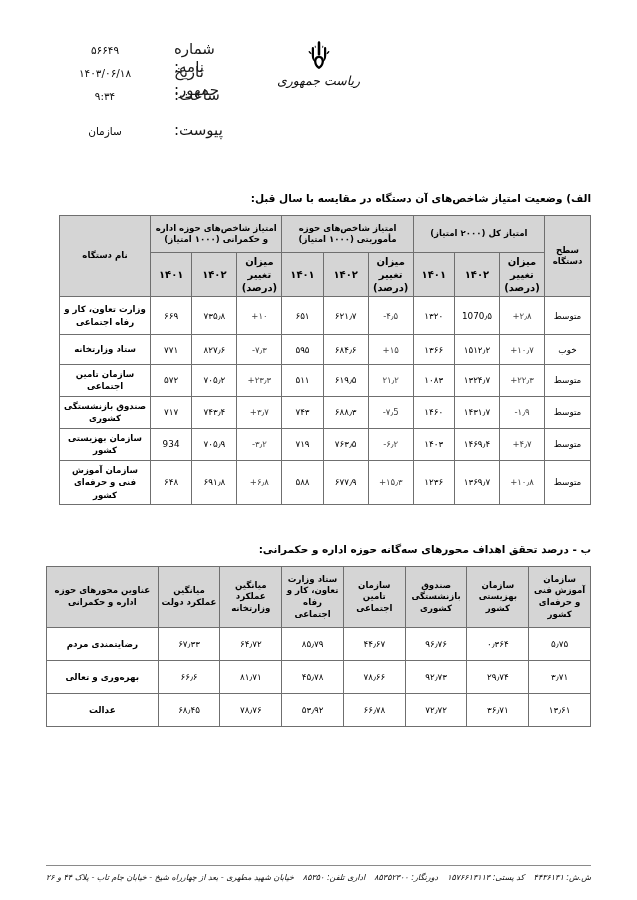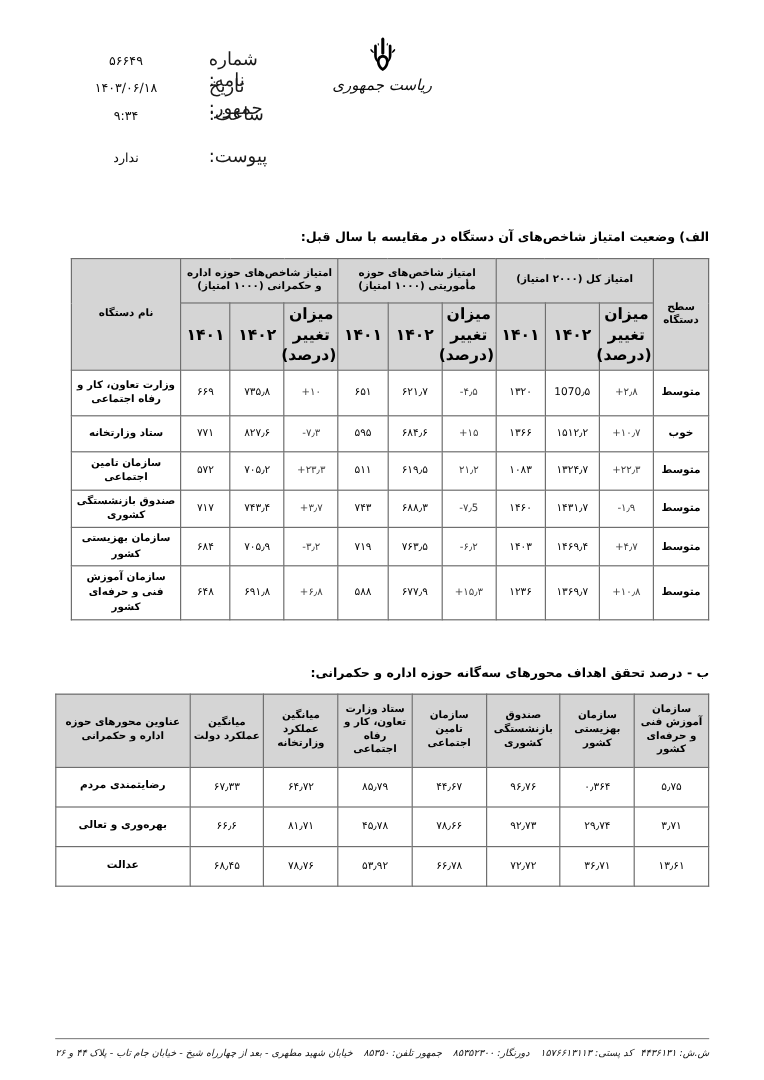--- a/index.html
+++ b/index.html
@@ -33,21 +33,21 @@
     font-style: italic;
     color: #111;
   }
   .sign-block .ln { display: block; white-space: nowrap; }
   .sign-block .ln.conj { font-size: 10px; }
 
   .crest-block {
     position: absolute;
     top: 28px;
     left: 0; right: 0;
-    margin: 0 auto;
+    margin: 10px auto;
     width: 250px;
     text-align: center;
   }
   .emblem {
     width: 34px;
     height: 34px;
     margin: 0 auto 2px auto;
     display: block;
   }
   .riasat {
@@ -120,33 +120,33 @@
     padding: 2px 1px;
     color: #000;
   }
   thead th {
     background: #d5d5d5;
     font-size: 8.6px;
     font-weight: bold;
     line-height: 1.3;
   }
   thead th.grp { font-size: 8.6px; height: 32px; }
-  thead th.sub { font-size: 13px; height: 30px; }
+  thead th.sub { font-size: 10px; height: 30px; }
   tbody td {
     font-size: 8.8px;
     height: 23px;
     letter-spacing: 0.2px;
   }
   tbody td.name {
     font-weight: bold;
     font-size: 8.6px;
     line-height: 1.45;
     padding: 3px 4px;
   }
-  tbody td.level { font-weight: bold; font-size: 8.8px; }
+  tbody td.level { font-weight: normal; font-size: 8.8px; }
   tbody td.delta { color: #3f3f3f; font-size: 8.5px; }
   tbody tr.tall td { height: 31px; }
 
   
   .tbl-a col.c-name  { width: 19.0%; }
   .tbl-a col.c-y1    { width: 8.6%; }
   .tbl-a col.c-y2    { width: 9.4%; }
   .tbl-a col.c-d     { width: 9.4%; }
   .tbl-a col.c-lvl   { width: 9.6%; }
 
@@ -213,21 +213,21 @@
     <div class="meta-row">
       <span class="meta-label">تاریخ جمهور:</span>
       <span class="meta-value">۱۴۰۳/۰۶/۱۸</span>
     </div>
     <div class="meta-row">
       <span class="meta-label">ساعت:</span>
       <span class="meta-value">۹:۳۴</span>
     </div>
     <div class="meta-row gap">
       <span class="meta-label">پیوست:</span>
-      <span class="meta-value">ندارد</span>
+      <span class="meta-value">سازمان</span>
     </div>
   </div>
 </div>
 
 <div class="section sec-a">
   <div class="section-title">الف) وضعیت امتیاز شاخص‌های آن دستگاه در مقایسه با سال قبل:</div>
 
   <table class="tbl-a">
     <colgroup>
       <col class="c-lvl">
@@ -318,21 +318,21 @@
       <tr>
         <td class="level">متوسط</td>
         <td class="delta">۴٫۷+</td>
         <td>۱۴۶۹٫۴</td>
         <td>۱۴۰۳</td>
         <td class="delta">۶٫۲-</td>
         <td>۷۶۳٫۵</td>
         <td>۷۱۹</td>
         <td class="delta">۳٫۲-</td>
         <td>۷۰۵٫۹</td>
-        <td>۶۸۴</td>
+        <td>934</td>
         <td class="name">سازمان بهزیستی کشور</td>
       </tr>
       <tr class="tall">
         <td class="level">متوسط</td>
         <td class="delta">۱۰٫۸+</td>
         <td>۱۳۶۹٫۷</td>
         <td>۱۲۳۶</td>
         <td class="delta">۱۵٫۳+</td>
         <td>۶۷۷٫۹</td>
         <td>۵۸۸</td>
@@ -416,19 +416,19 @@
     <span class="footer-right">
       <span class="f-item">
         <span class="lbl">کد پستی:</span>
         <span class="val">۱۵۷۶۶۱۳۱۱۳</span>
       </span>
       <span class="f-item">
         <span class="lbl">دورنگار:</span>
         <span class="val">۸۵۳۵۲۳۰۰</span>
       </span>
       <span class="f-item">
-        <span class="lbl">جمهور تلفن:</span>
+        <span class="lbl">اداری تلفن:</span>
         <span class="val">۸۵۳۵۰</span>
       </span>
       <span class="f-item">خیابان شهید مطهری - بعد از چهارراه شیخ - خیابان جام تاب - پلاک ۴۴ و ۲۶</span>
     </span>
   </div>
 </div>
 
 </body></html>

